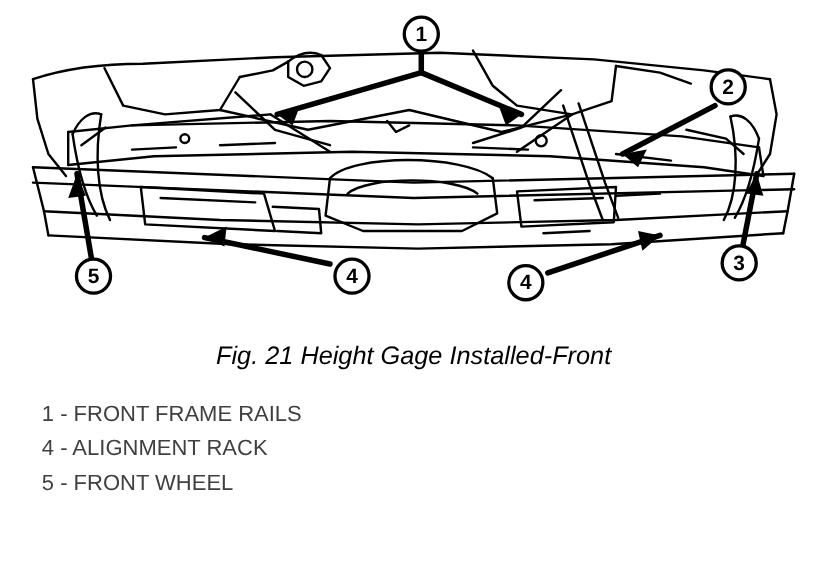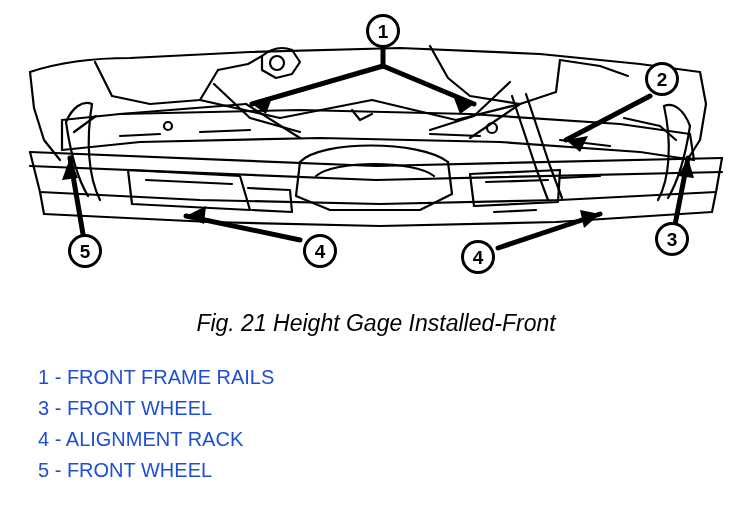--- a/index.html
+++ b/index.html
@@ -60,21 +60,21 @@
     letter-spacing: 0px;
   }
   #legend {
     position: absolute;
     left: 38px;
     top: 362px;
     width: 660px;
   }
   .legend-item {
     font-size: 20px;
-    color: #1d4ed8;
+    color: #404040;
     font-family: "Liberation Sans", sans-serif;
     line-height: 31px;
     white-space: nowrap;
   }
 </style>
 </head>
 <body>
 
 <div id="page">
 
@@ -184,18 +184,17 @@
     <div class="callout-num" style="left:655px; top:222px;">3</div>
     <div class="callout-num" style="left:303px; top:234px;">4</div>
     <div class="callout-num" style="left:461px; top:240px;">4</div>
     <div class="callout-num" style="left:68px; top:234px;">5</div>
   </div>
 
   <div id="fig-caption">Fig. 21 Height Gage Installed-Front</div>
 
   <div id="legend">
     <div class="legend-item">1 - FRONT FRAME RAILS</div>
-    <div class="legend-item">3 - FRONT WHEEL</div>
     <div class="legend-item">4 - ALIGNMENT RACK</div>
     <div class="legend-item">5 - FRONT WHEEL</div>
   </div>
 
 </div>
 
 </body></html>

